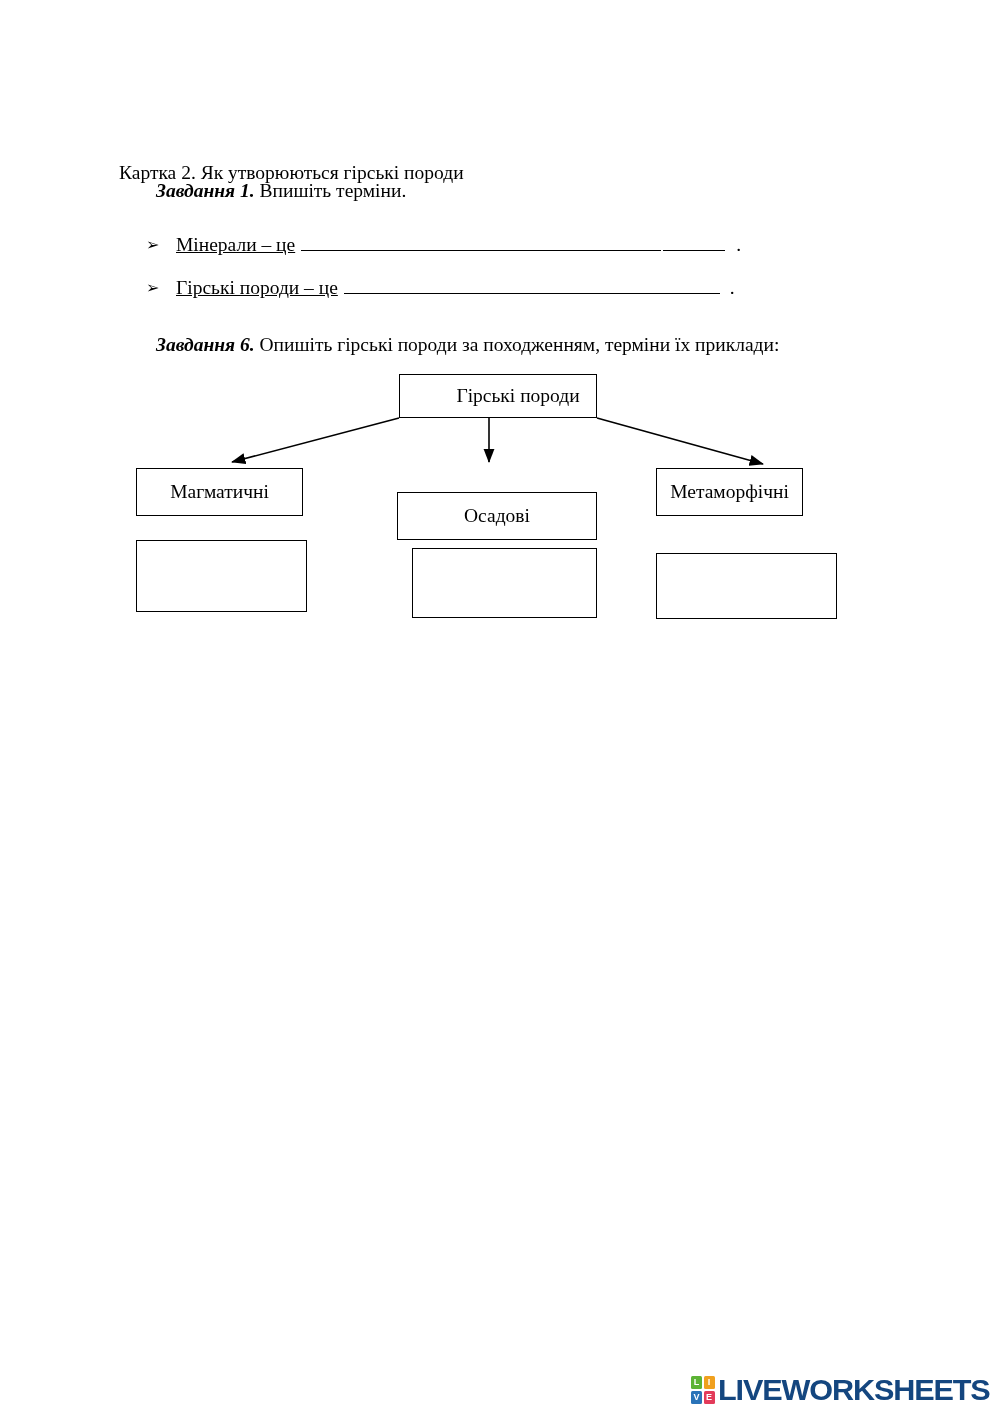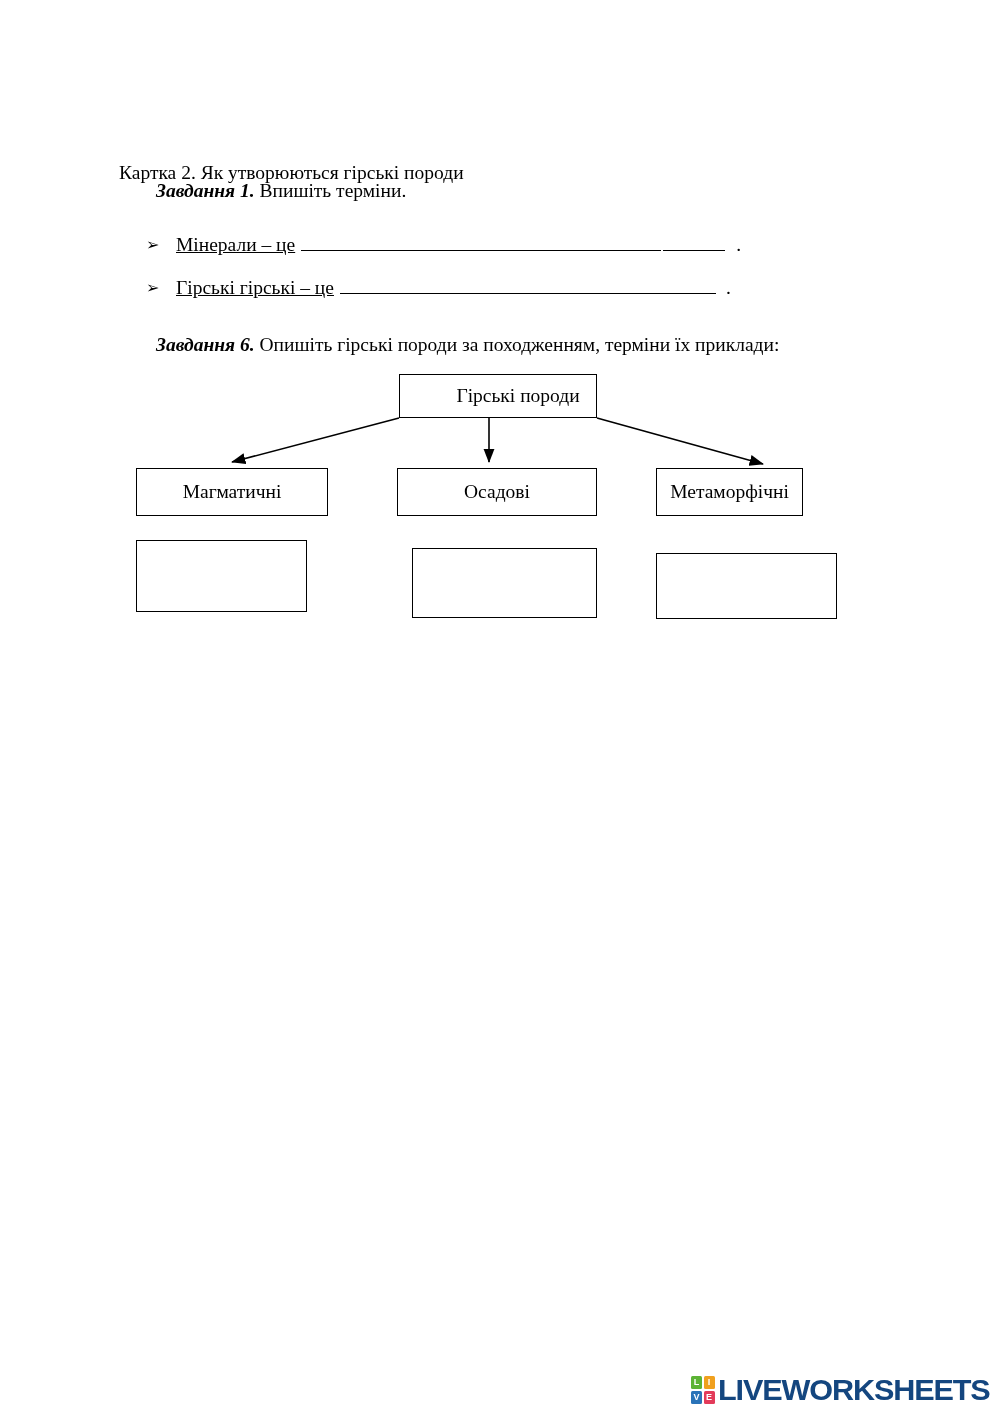--- a/index.html
+++ b/index.html
@@ -104,22 +104,22 @@
     box-sizing: border-box;
     display: flex;
     align-items: center;
     justify-content: center;
     font-size: 19.5px;
     line-height: 24px;
     white-space: nowrap;
   }
 
   .node-root    { left: 399px; top: 374px; width: 198px;  height: 44px; padding-left: 40px; }
-  .node-cat-0   { left: 136px; top: 468px; width: 192px;  height: 48px; }
-  .node-cat-1   { left: 397px; top: 468px; width: 200px;  height: 48px; }
+  .node-cat-0   { left: 136px; top: 468px; width: 167px;  height: 48px; }
+  .node-cat-1   { left: 397px; top: 492px; width: 200px;  height: 48px; }
   .node-cat-2   { left: 656px; top: 468px; width: 147px;  height: 48px; }
 
   .node-answer {
     position: absolute;
     border: 1.6px solid #000000;
     background: #ffffff;
     box-sizing: border-box;
   }
   .node-answer-0 { left: 136px; top: 540px; width: 171px; height: 72px; }
   .node-answer-1 { left: 412px; top: 548px; width: 185px; height: 70px; }
@@ -182,21 +182,21 @@
   <div class="bullet-row bullet-1">
     <span class="bullet-glyph">➢</span>
     <span class="bullet-text">Мінерали – це</span>
     <span class="blank blank-a"></span>
     <span class="blank blank-a2"></span>
     <span class="period">.</span>
   </div>
 
   <div class="bullet-row bullet-2">
     <span class="bullet-glyph">➢</span>
-    <span class="bullet-text">Гірські гірські – це</span>
+    <span class="bullet-text">Гірські породи – це</span>
     <span class="blank blank-b"></span>
     <span class="period period-b">.</span>
   </div>
 
   <div class="task-line task-2">
     <span class="task-label">Завдання 6.</span><span> Опишіть гірські породи за походженням, терміни їх приклади:</span>
   </div>
 
   <div class="diagram">
     <svg width="1000" height="1414" viewBox="0 0 1000 1414" xmlns="http://www.w3.org/2000/svg">

